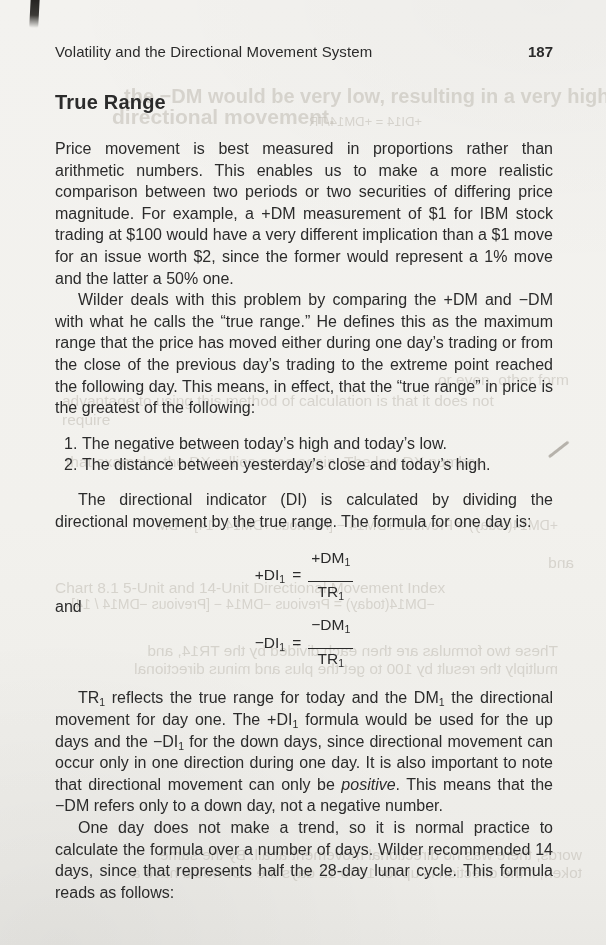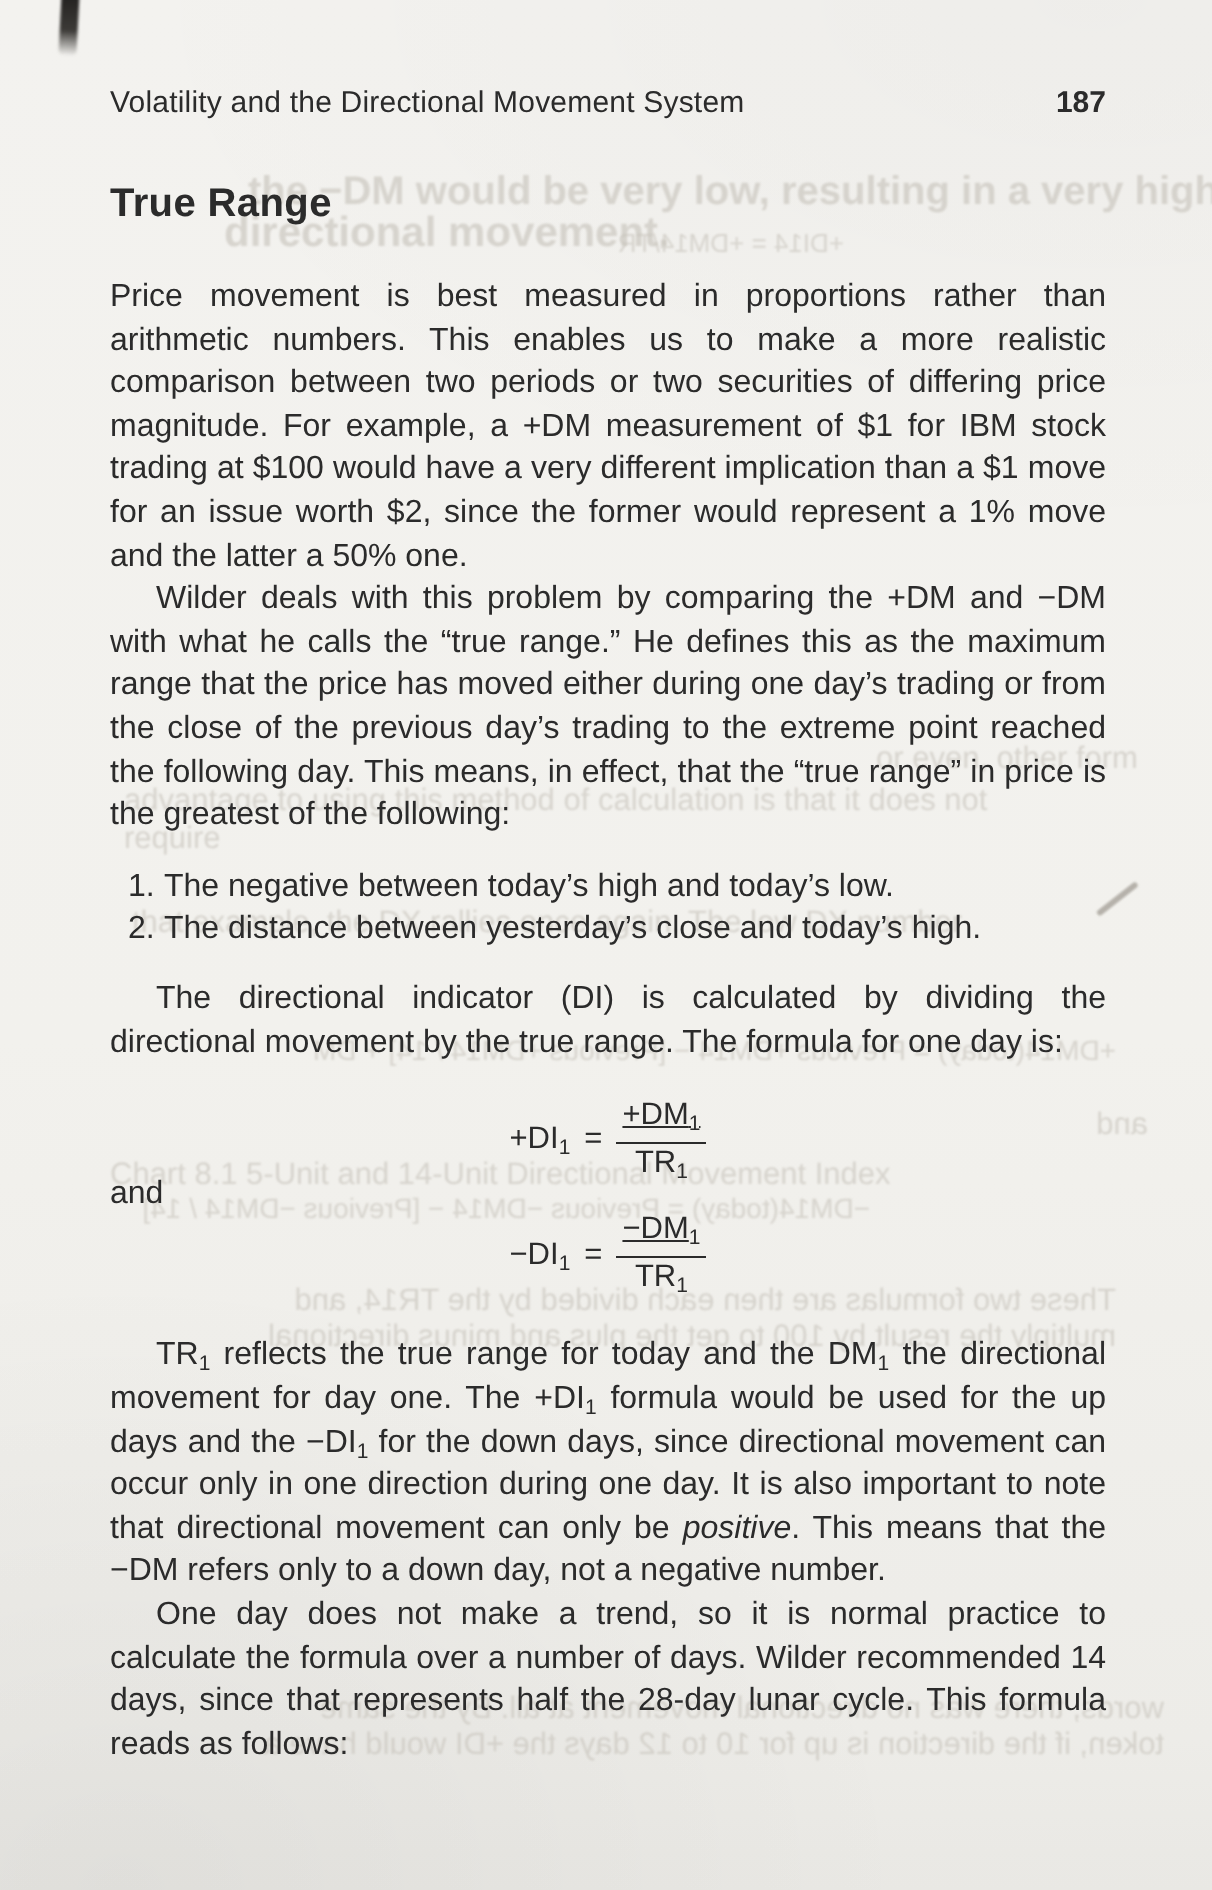--- a/index.html
+++ b/index.html
@@ -96,21 +96,21 @@
   ol.tr-list li { line-height:21.6px; }
   ol.tr-list .li-num { display:inline-block; min-width:18px; }
 
   .formula-block { position:relative; margin:17px 0 19px; }
   .formula-row {
     display:flex; justify-content:center; align-items:center;
     gap:7px; font-size:15.5px;
   }
   .formula-row.second { margin-top:15px; }
   .frac { display:inline-flex; flex-direction:column; align-items:center; line-height:1.2; }
-  .frac .num { border-bottom:1.5px solid #2b2b2b; padding:0 3px 3px;text-decoration:underline; }
+  .frac .num { border-bottom:1.5px solid #2b2b2b; padding:0 3px 13px; }
   .frac .den { padding-top:1px; }
   .connector {
     position:absolute; left:0; top:50%;
     transform:translateY(-58%);
     font-size:16px;
   }
 </style>
 </head>
 <body>
 

